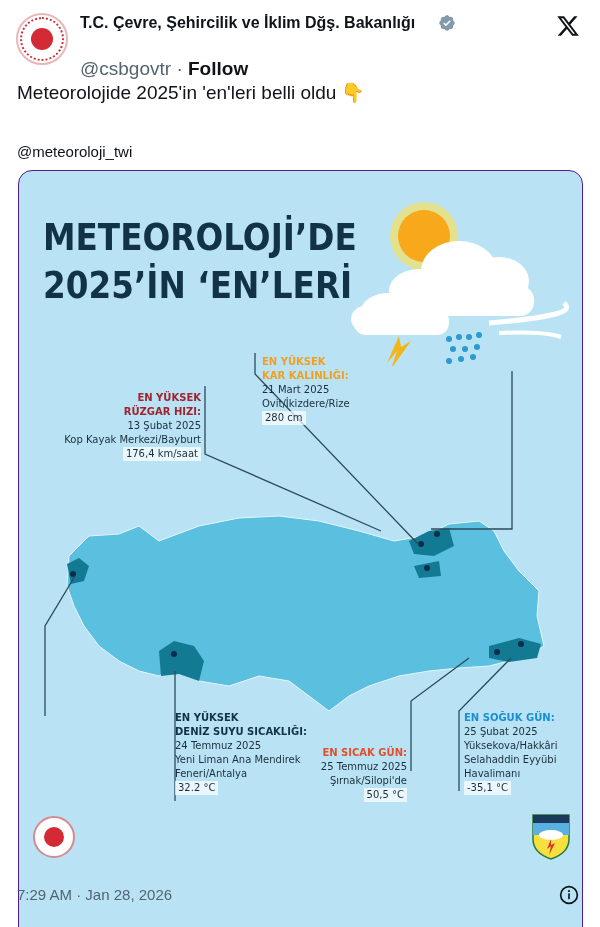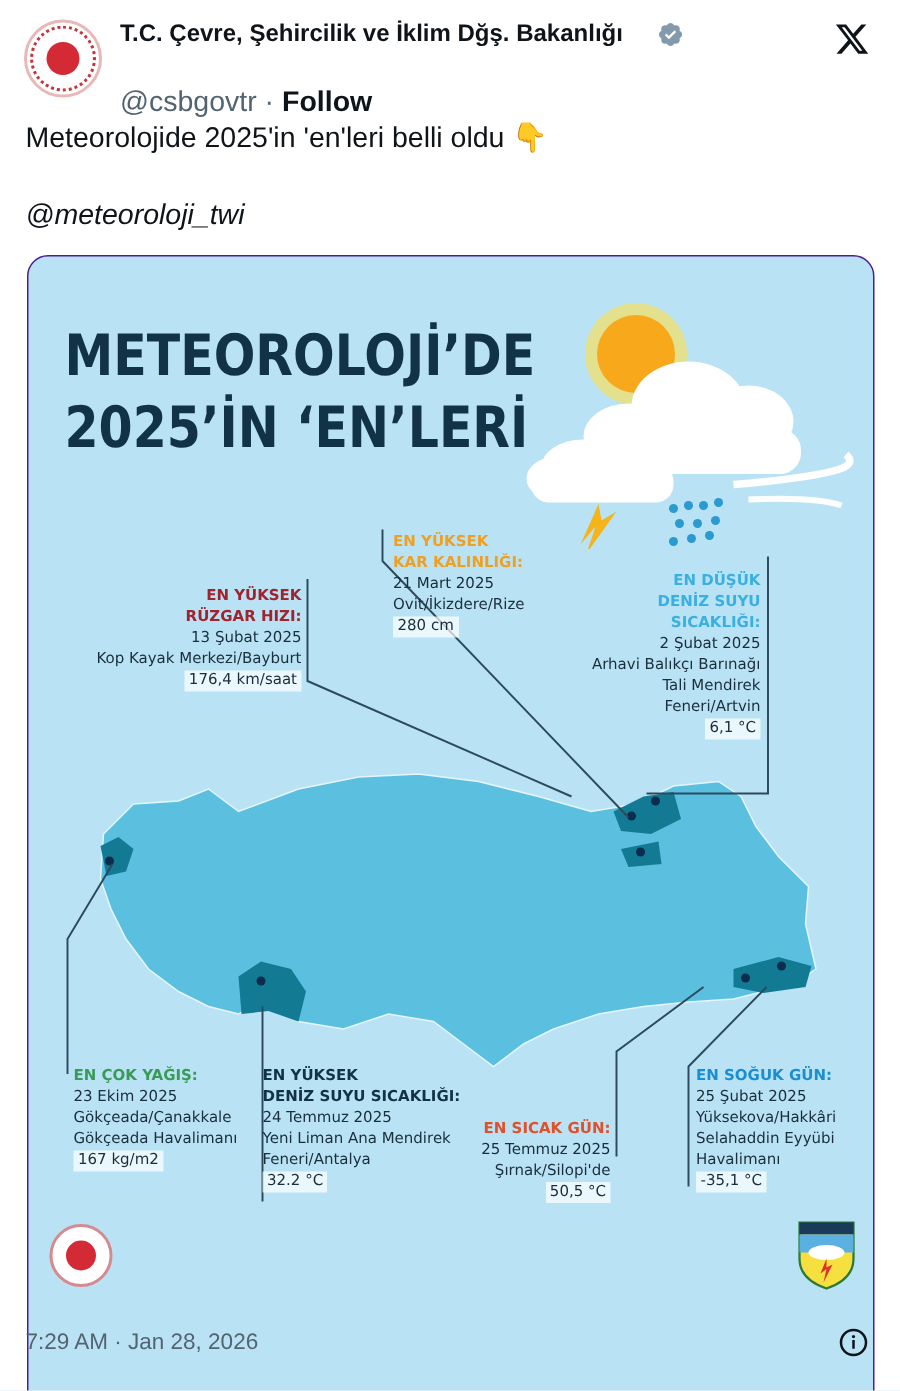--- a/index.html
+++ b/index.html
@@ -12,21 +12,21 @@
   .avatar .core { width: 22px; height: 22px; border-radius: 50%; background: #d42a35; }
   .name-row { position: absolute; left: 80px; top: 14px; display: flex; align-items: flex-end; gap: 23px; }
   .display-name { font-weight: bold; font-size: 16px; color: #0f1419; }
   .verified { width: 18px; height: 18px; }
   .handle-row { position: absolute; left: 80px; top: 58px; font-size: 19px; color: #0f1419; }
   .handle { color: #536471; }
   .follow { font-weight: bold; color: #0f1419; cursor: pointer; }
   .x-logo { position: absolute; right: 20px; top: 14px; width: 24px; height: 24px; }
 
   .tweet-text { position: absolute; left: 17px; top: 80px; font-size: 19px; line-height: 26px; color: #0f1419; }
-  .tweet-mention { position: absolute; left: 17px; top: 133px; font-size: 19px; color: #0f1419; font-style: italic; }
+  .tweet-mention { position: absolute; left: 17px; top: 143px; font-size: 15px; color: #0f1419; }
 
   .media { position: absolute; left: 18px; top: 170px; width: 565px; height: 897px; border-radius: 14px; background: #b9e3f5; overflow: hidden; border: 1px solid #4c1d95; }
   .title-line { position: absolute; left: 24px; font-family: "DejaVu Sans", sans-serif; font-weight: bold; font-size: 38px; color: #123347; letter-spacing: 0px; transform: scaleX(0.86); transform-origin: left; }
 
   .label-block { position: absolute; font-family: "DejaVu Sans", sans-serif; font-size: 10px; line-height: 14px; color: #1a2e3b; }
   .label-block .hd { font-weight: bold; font-size: 10px; }
   .label-block .val { background: rgba(255,255,255,0.7); padding: 0 3px; display: inline-block; }
   .right { text-align: right; }
 
   .footer-logo { position: absolute; left: 14px; top: 645px; width: 42px; height: 42px; border-radius: 50%; background: #fff; border: 2px solid #d68a90; display: flex; align-items: center; justify-content: center; }
@@ -136,38 +136,21 @@
   </div>
 
   <div class="label-block" style="left:243px;top:184px;width:140px;">
     <div class="hd" style="color:#f0a020">EN YÜKSEK</div>
     <div class="hd" style="color:#f0a020">KAR KALINLIĞI:</div>
     <div>21 Mart 2025</div>
     <div>Ovit/İkizdere/Rize</div>
     <div><span class="val">280 cm</span></div>
   </div>
 
-  <div class="label-block right" style="left:360px;top:210px;width:128px;">
-    <div class="hd" style="color:#3ab0e0">EN DÜŞÜK</div>
-    <div class="hd" style="color:#3ab0e0">DENİZ SUYU</div>
-    <div class="hd" style="color:#3ab0e0">SICAKLIĞI:</div>
-    <div>2 Şubat 2025</div>
-    <div>Arhavi Balıkçı Barınağı</div>
-    <div>Tali Mendirek</div>
-    <div>Feneri/Artvin</div>
-    <div><span class="val">6,1 °C</span></div>
-  </div>
 
-  <div class="label-block" style="left:30px;top:540px;width:130px;">
-    <div class="hd" style="color:#3a9a58">EN ÇOK YAĞIŞ:</div>
-    <div>23 Ekim 2025</div>
-    <div>Gökçeada/Çanakkale</div>
-    <div>Gökçeada Havalimanı</div>
-    <div><span class="val">167 kg/m2</span></div>
-  </div>
 
   <div class="label-block" style="left:156px;top:540px;width:150px;">
     <div class="hd" style="color:#123347">EN YÜKSEK</div>
     <div class="hd" style="color:#123347">DENİZ SUYU SICAKLIĞI:</div>
     <div>24 Temmuz 2025</div>
     <div>Yeni Liman Ana Mendirek</div>
     <div>Feneri/Antalya</div>
     <div><span class="val">32.2 °C</span></div>
   </div>
 

